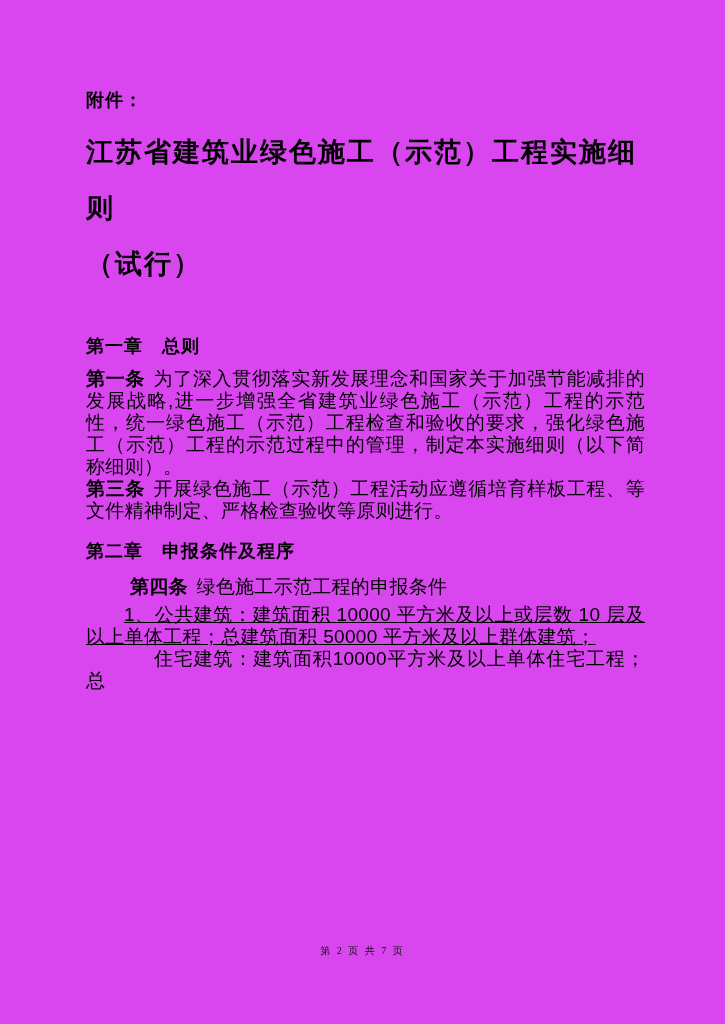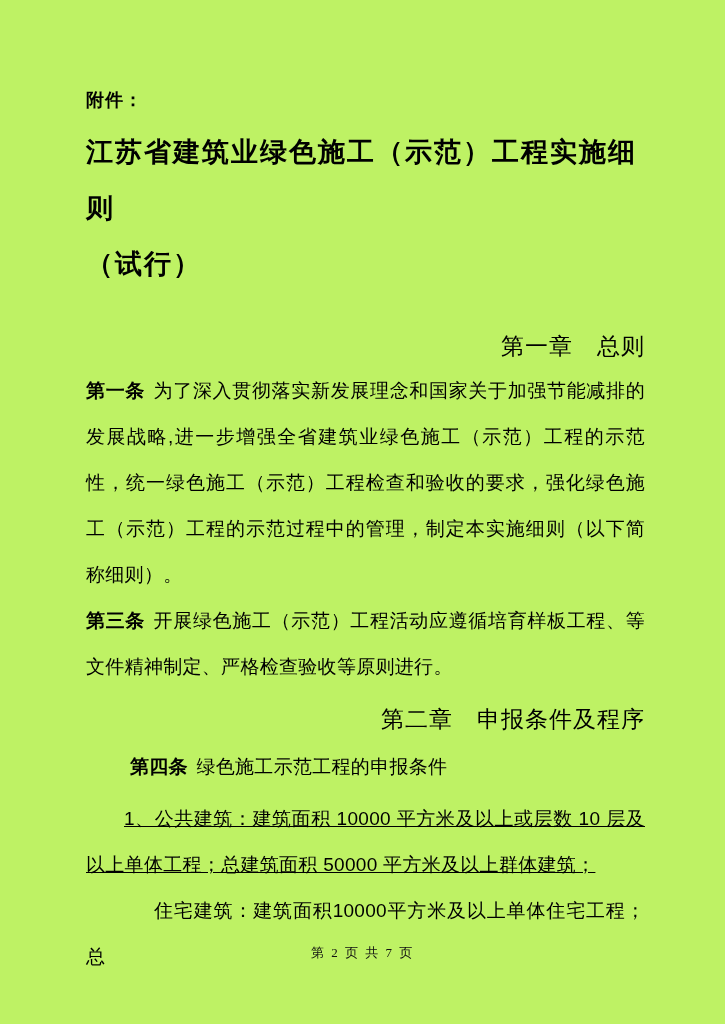--- a/index.html
+++ b/index.html
@@ -5,21 +5,21 @@
   * { margin: 0; padding: 0; box-sizing: border-box; }
   html, body {
     background: #ffffff;
     font-family: "Liberation Sans", "DejaVu Sans", sans-serif;
     color: #000000;
   }
   .page {
     position: relative;
     width: 725px;
     height: 1024px;
-    background: #bef264;
+    background: #d946ef;
     overflow: hidden;
   }
   .content {
     margin: 0 80px 0 86px; 
   }
   .attachment {
     padding-top: 88px;
     font-size: 18px;
     line-height: 24px;
     font-weight: 600;
@@ -28,34 +28,34 @@
   .doc-title {
     margin-top: 12px;
     text-align: left;
     font-family: "Liberation Serif", "DejaVu Serif", serif;
     font-weight: bold;
     font-size: 27px;
     line-height: 56px;
     letter-spacing: 2px;
   }
   .chapter-heading {
-    text-align: right;
-    font-weight: normal;
-    font-size: 23px;
+    text-align: left;
+    font-weight: bold;
+    font-size: 18px;
     line-height: 28px;
     letter-spacing: 1px;
   }
   .chapter-heading.first { margin-top: 40px; }
   .chapter-heading.second { margin-top: 15px; }
   .body-text {
     margin-top: 8px;
   }
   .para {
     font-size: 19px;
-    line-height: 46px;
+    line-height: 22px;
     text-align: justify;
     text-justify: inter-character;
     letter-spacing: 0.3px;
   }
   .para .lead {
     font-weight: bold;
     margin-right: 0.45em;
   }
   .article-four { margin-top: 11px; margin-left: 44px; }
   .numbered-item-1 {
@@ -66,21 +66,21 @@
   .numbered-item-2 {
     text-indent: 68px;
   }
   .footer {
     position: absolute;
     left: 0;
     top: 944px;
     width: 100%;
     text-align: center;
     font-family: "Liberation Serif", "DejaVu Serif", serif;
-    font-size: 13px;
+    font-size: 10px;
     letter-spacing: 2px;
     color: #111111;
   }
 </style>
 </head>
 <body>
 
 <div class="page">
   <div class="content">
 

